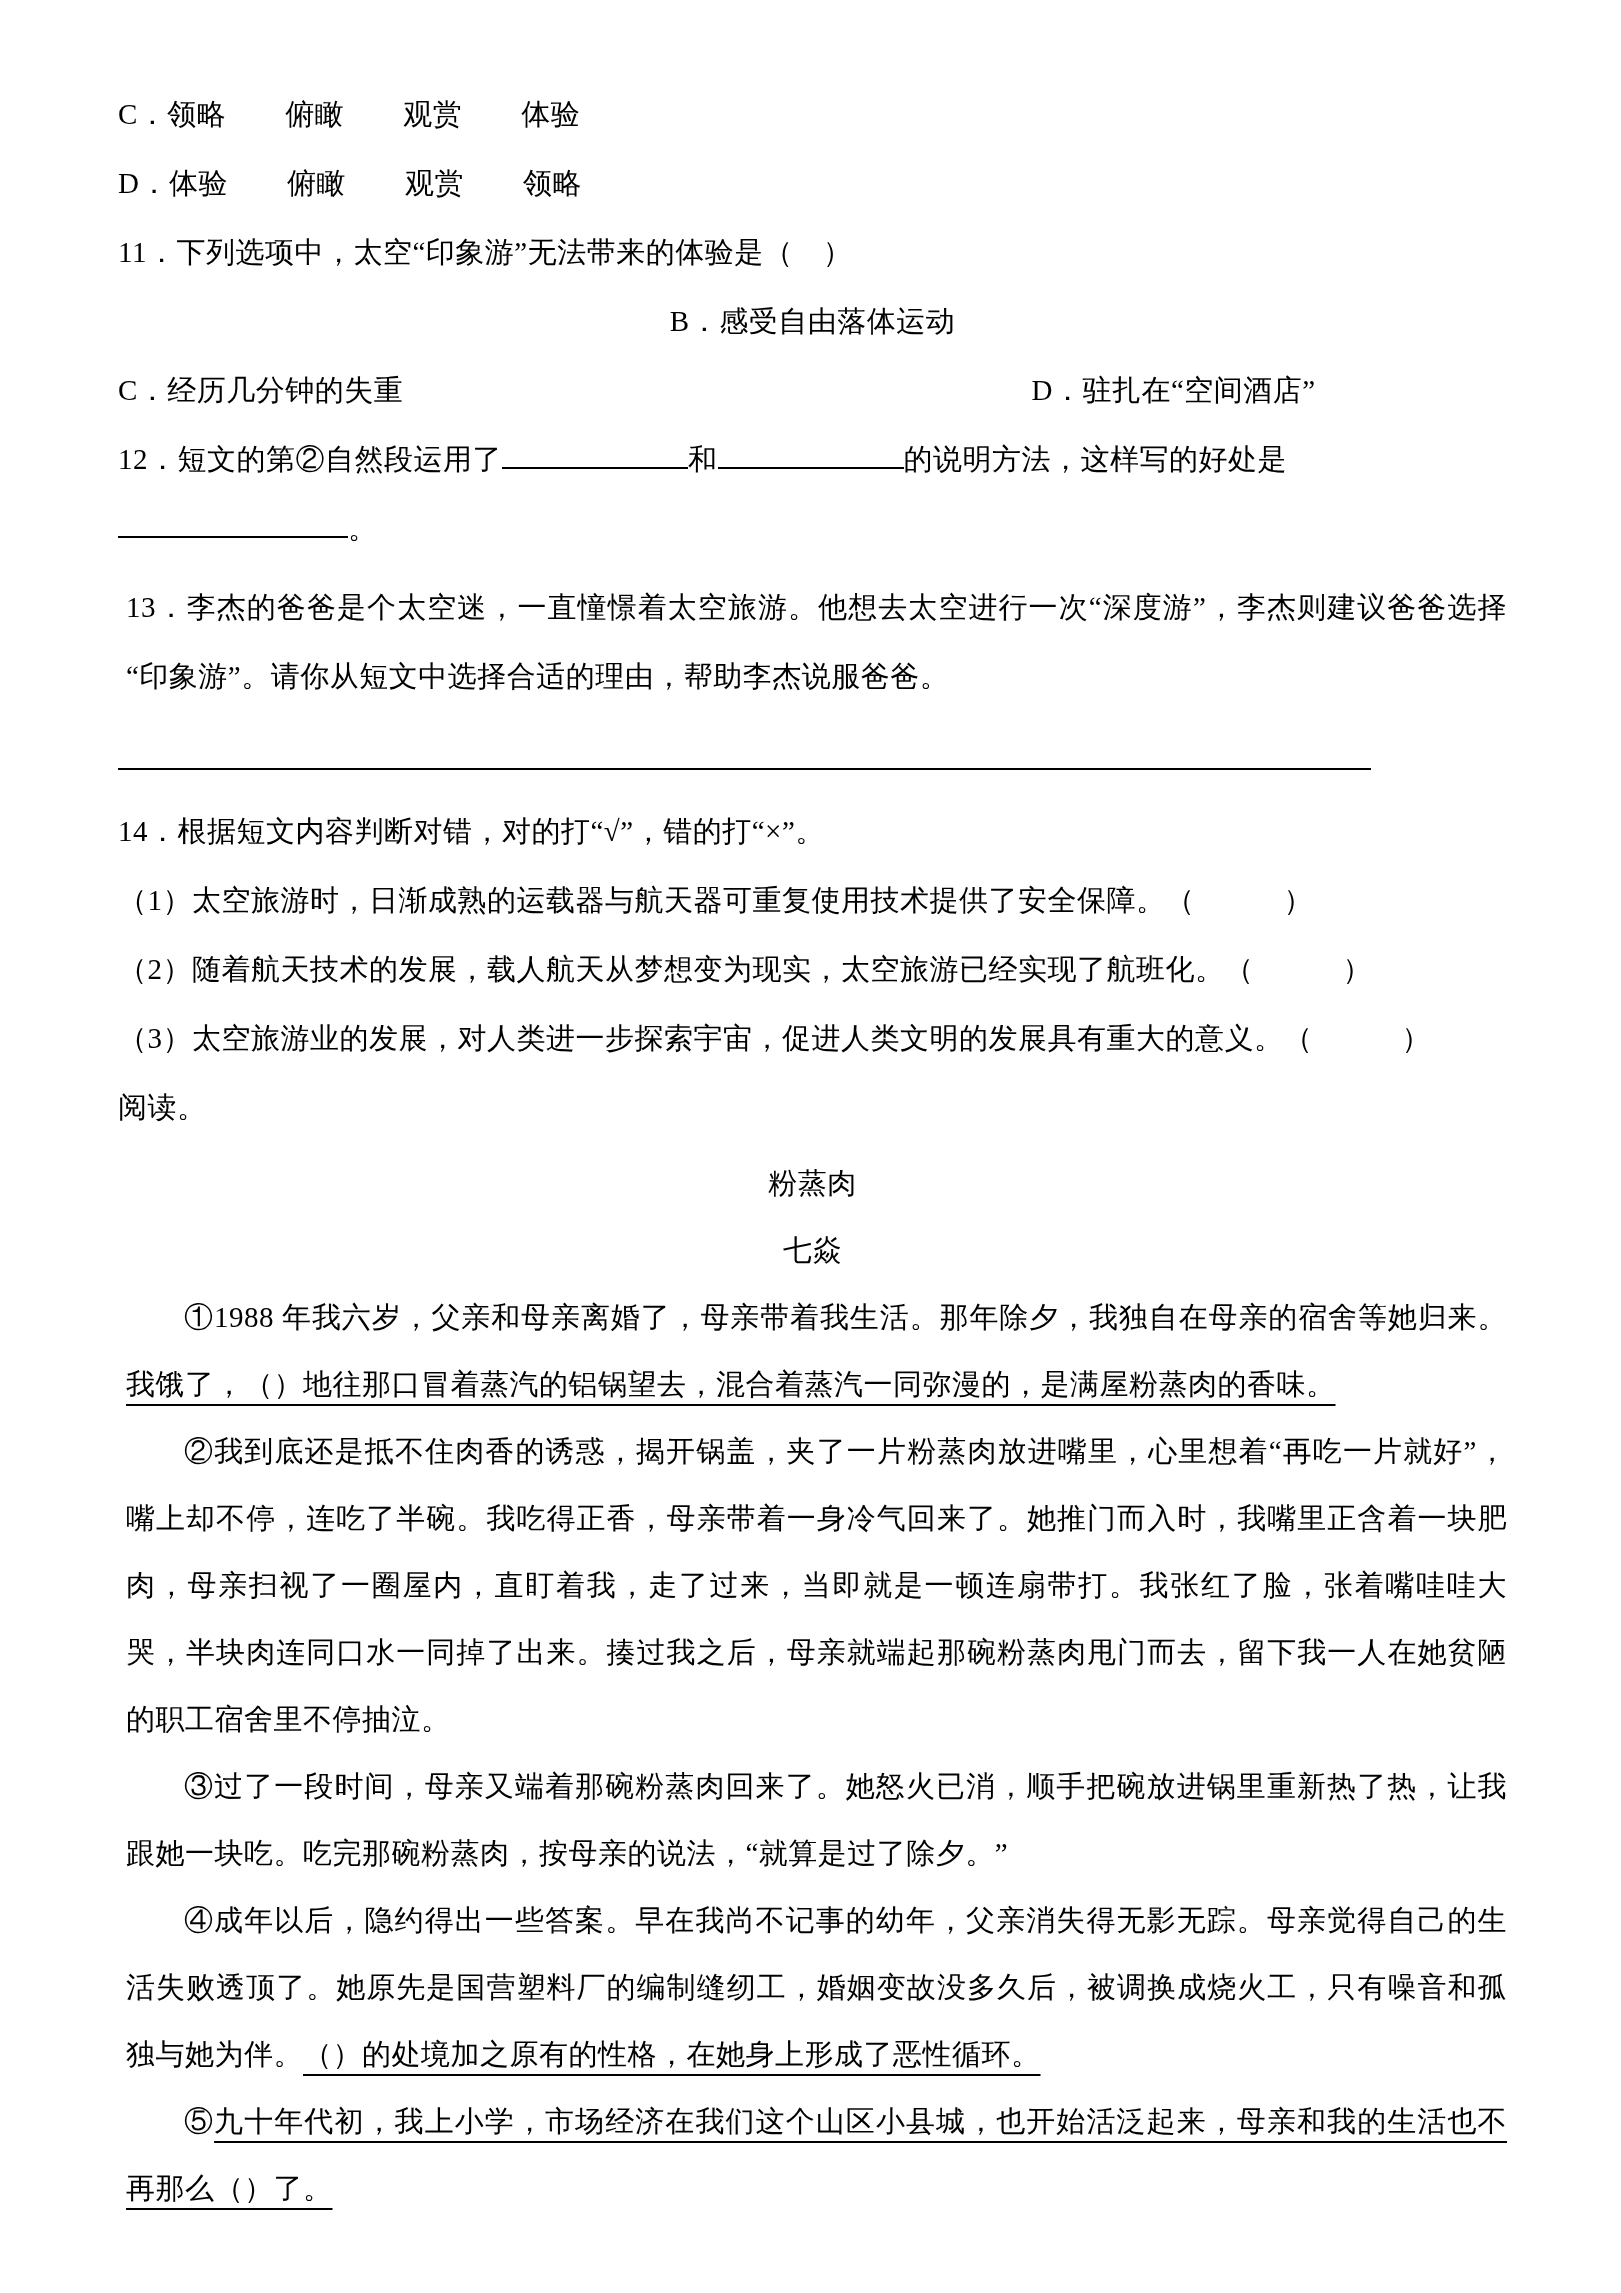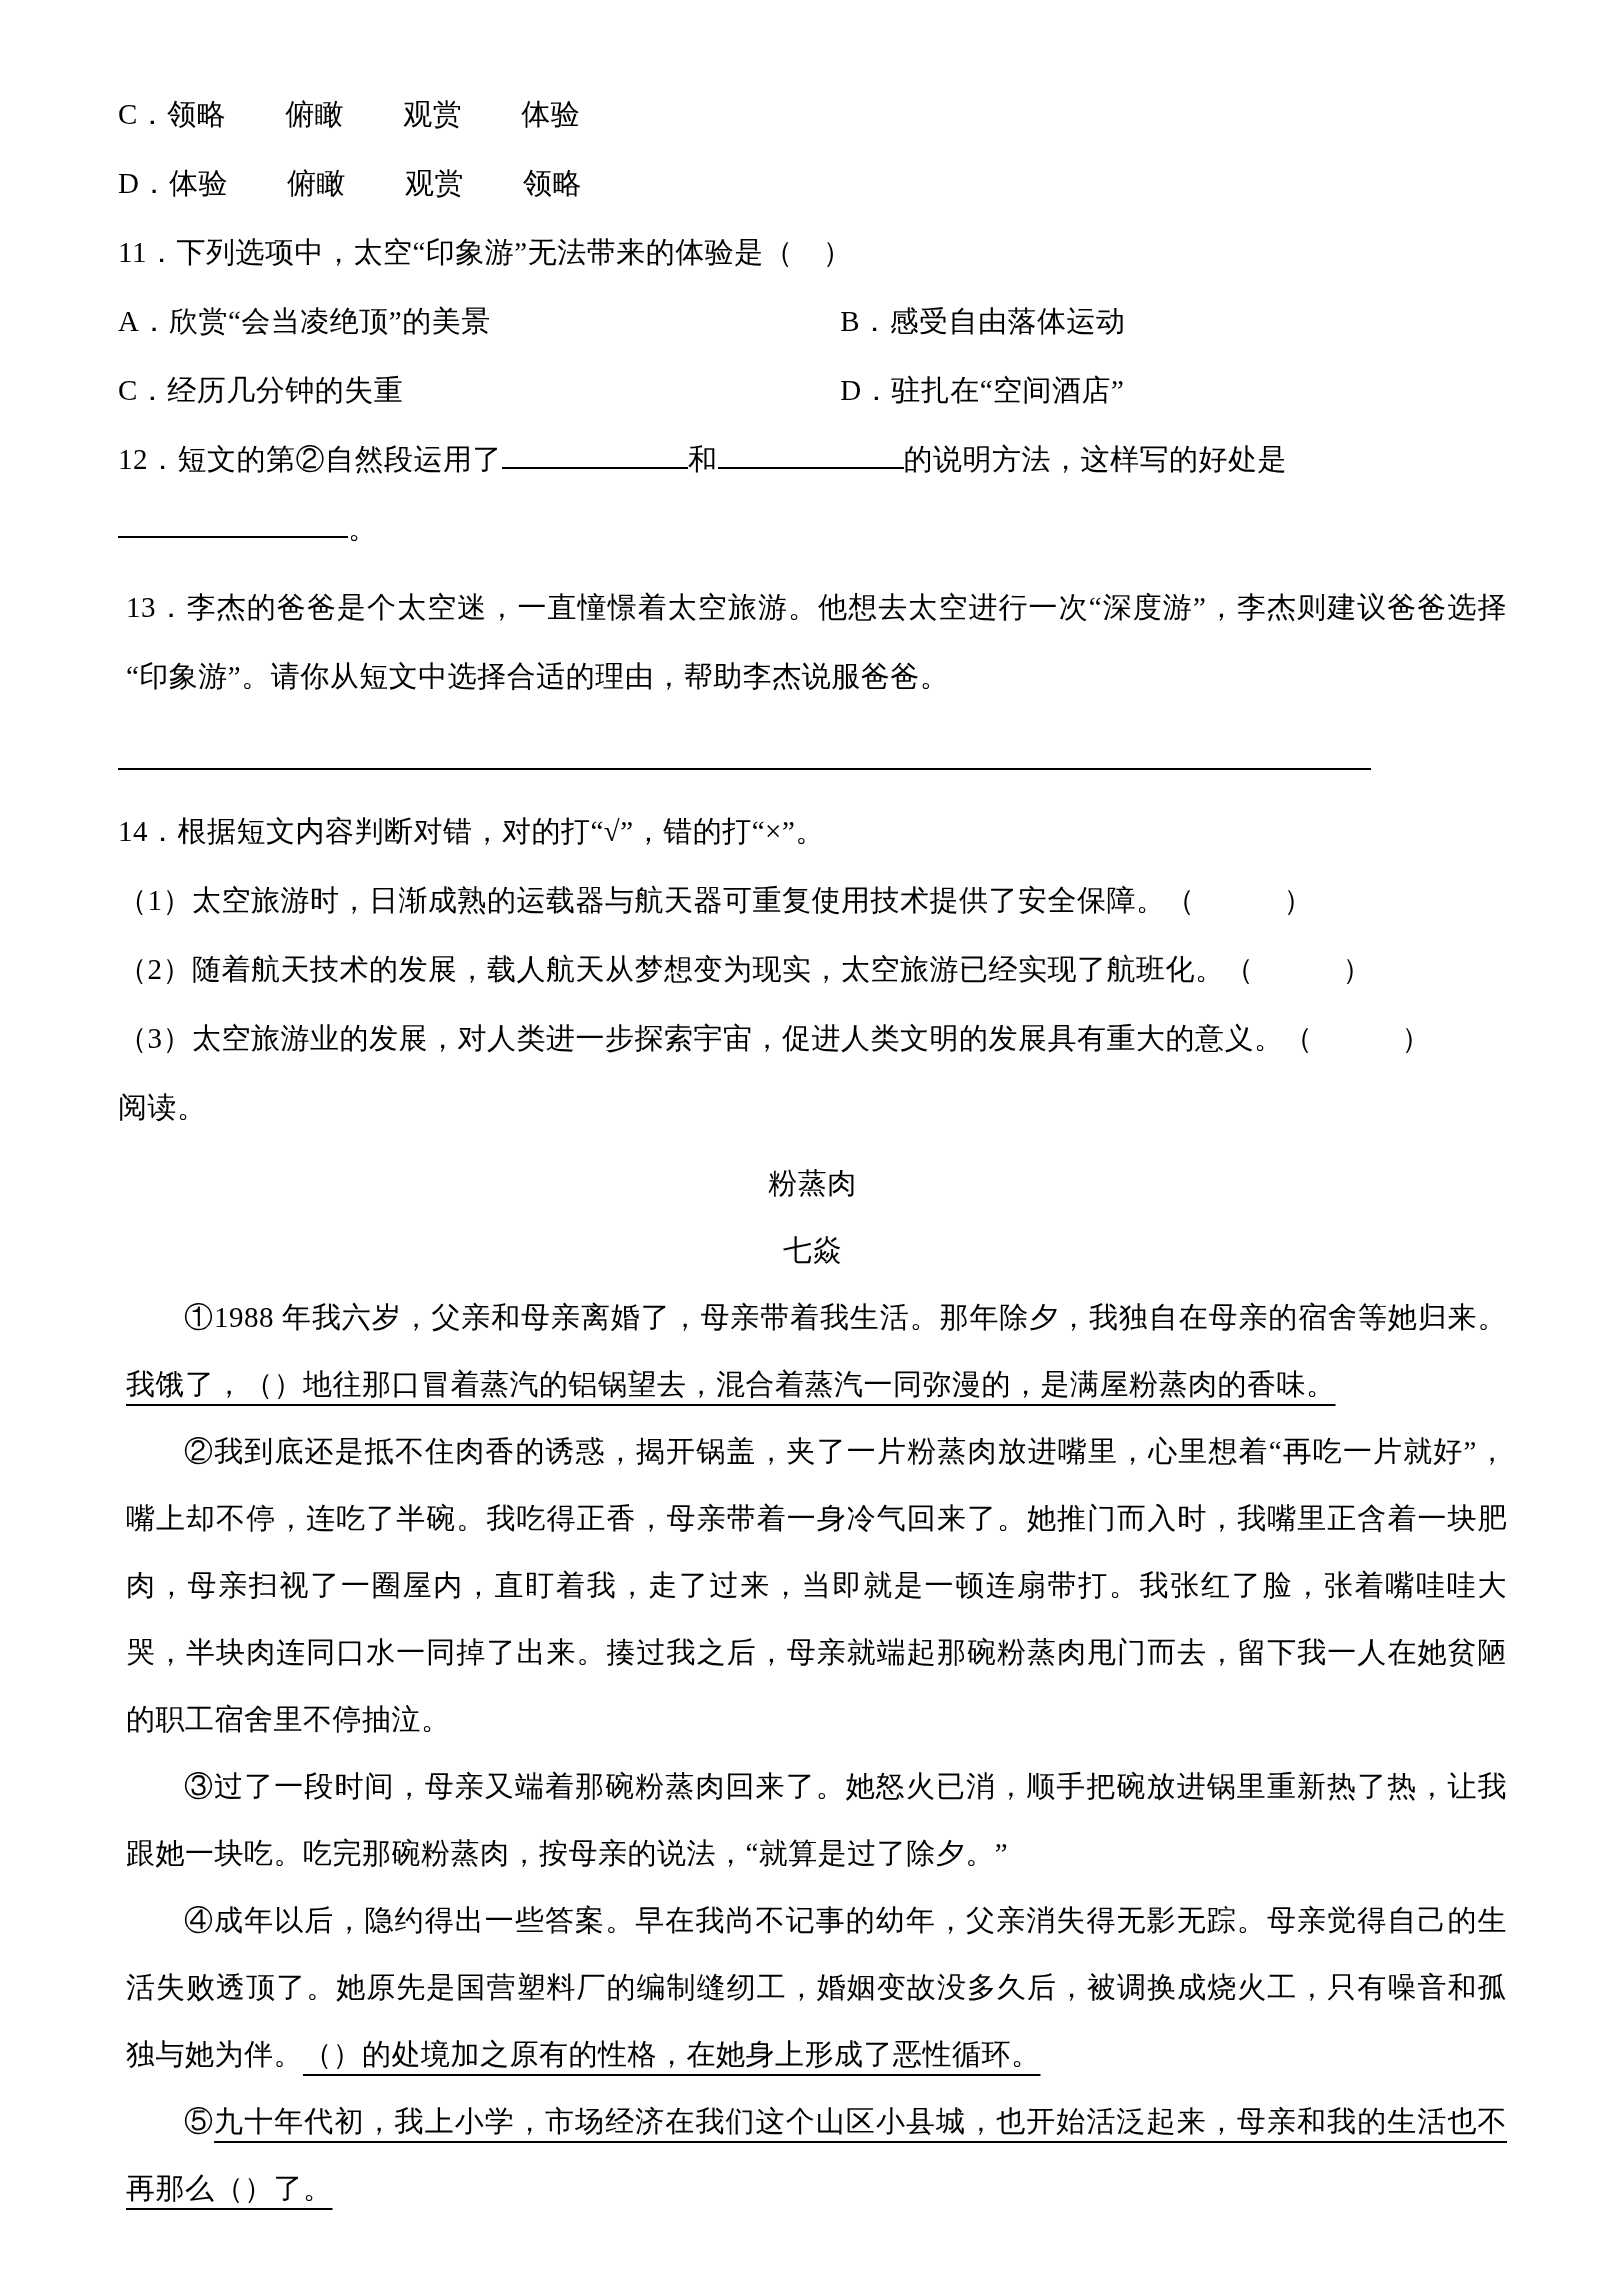--- a/index.html
+++ b/index.html
@@ -34,20 +34,21 @@
     text-indent: 2em;
   }
   .two-col {
     display: flex;
   }
   .two-col .col-left {
     width: 52%;
   }
   .two-col .col-right {
     flex: 1;
+    text-align: center;
   }
   .blank {
     display: inline-block;
     border-bottom: 2px solid #000;
     height: 1.05em;
     vertical-align: baseline;
   }
   .blank-sm { width: 186px; }
   .blank-lg { width: 230px; }
   .answer-line {
@@ -78,21 +79,20 @@
 <body>
 
 <div class="page">
 
   <p class="line">C．领略　　俯瞰　　观赏　　体验</p>
   <p class="line">D．体验　　俯瞰　　观赏　　领略</p>
 
   <p class="line">11．下列选项中，太空“印象游”无法带来的体验是（　）</p>
 
   <div class="two-col">
-    <p class="line col-left">A．欣赏“会当凌绝顶”的美景</p>
     <p class="line col-right">B．感受自由落体运动</p>
   </div>
   <div class="two-col">
     <p class="line col-left">C．经历几分钟的失重</p>
     <p class="line col-right">D．驻扎在“空间酒店”</p>
   </div>
 
   <p class="line">
     <span>12．短文的第②自然段运用了</span><span class="blank blank-sm"></span><span>和</span><span class="blank blank-sm"></span><span>的说明方法，这样写的好处是</span>
   </p>

